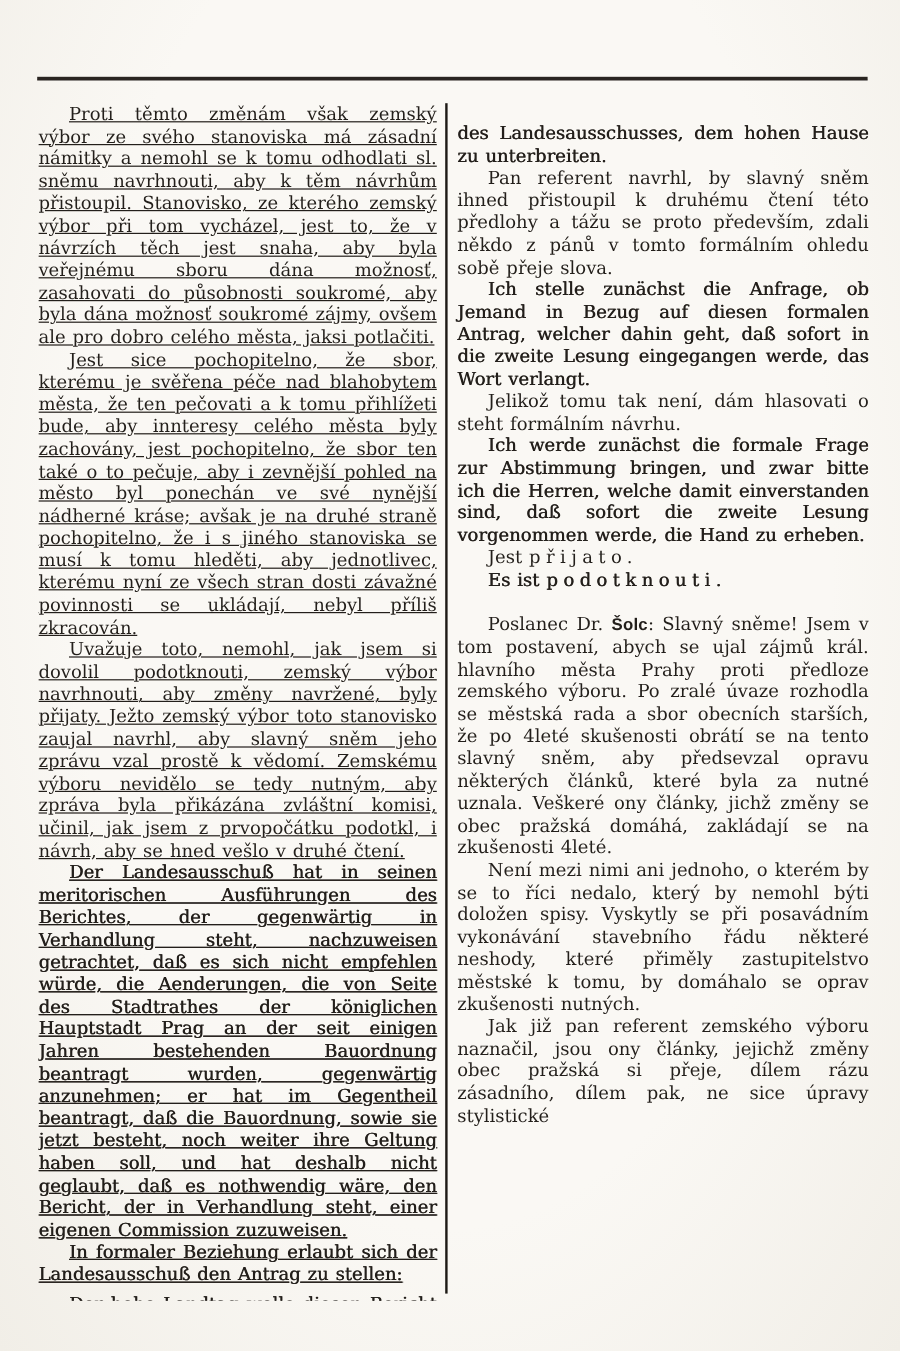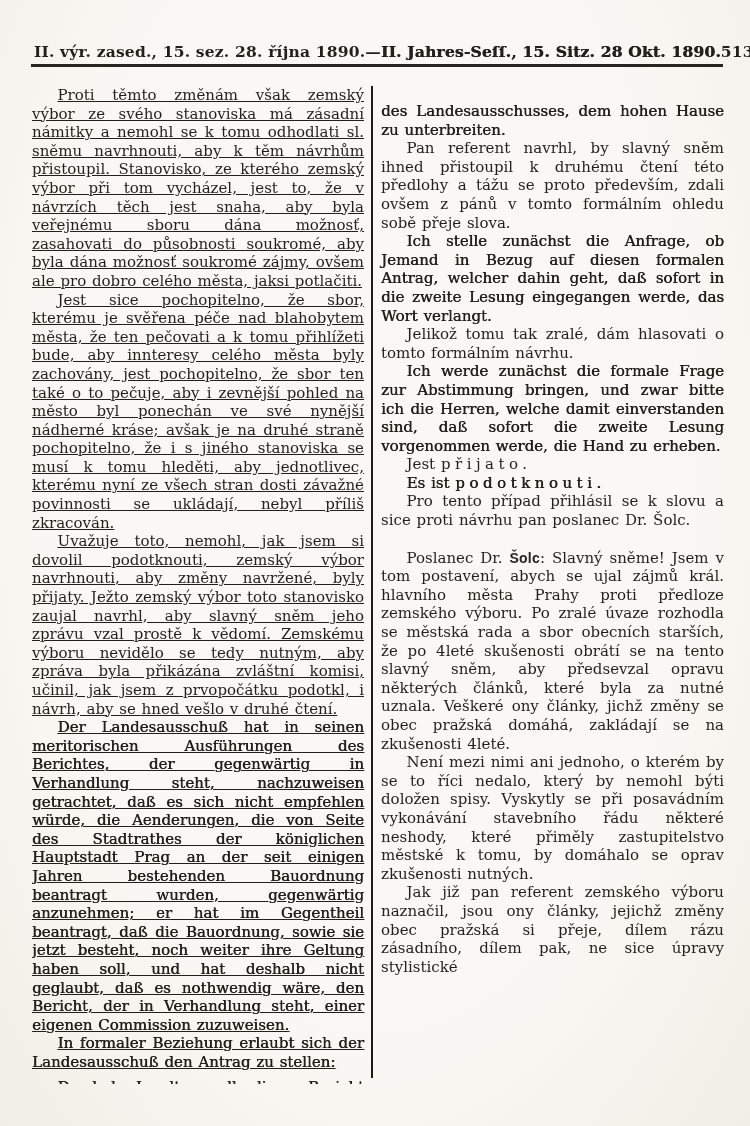--- a/index.html
+++ b/index.html
@@ -76,47 +76,40 @@
     font-size: 14px;
     letter-spacing: 0.2px;
     text-shadow: none;
   }
 </style>
 </head>
 <body>
 
 <div class="page">
 
-  <div class="header">
-    <span class="hdr-part">II. výr. zased., 15. sez. 28. října 1890.</span>
-    <span class="hdr-part">—</span>
-    <span class="hdr-part de">II. Jahres-Seſſ., 15. Sitz. 28 Okt. 1890.</span>
-    <span class="hdr-part">513</span>
-  </div>
 
   <div class="header-rule"></div>
 
   <div class="columns">
     <div class="col col-left">
         <p class="para cs"><span>Proti těmto změnám však zemský výbor ze svého stanoviska má zásadní námitky a nemohl se k tomu odhodlati sl. sněmu navrhnouti, aby k těm návrhům přistoupil. Stanovisko, ze kterého zemský výbor při tom vycházel, jest to, že v návrzích těch jest snaha, aby byla veřejnému sboru dána možnosť, zasahovati do působnosti soukromé, aby byla dána možnosť soukromé zájmy, ovšem ale pro dobro celého města, jaksi potlačiti.</span></p>
         <p class="para cs"><span>Jest sice pochopitelno, že sbor, kterému je svěřena péče nad blahobytem města, že ten pečovati a k tomu přihlížeti bude, aby innteresy celého města byly zachovány, jest pochopitelno, že sbor ten také o to pečuje, aby i zevnější pohled na město byl ponechán ve své nynější nádherné kráse; avšak je na druhé straně pochopitelno, že i s jiného stanoviska se musí k tomu hleděti, aby jednotlivec, kterému nyní ze všech stran dosti závažné povinnosti se ukládají, nebyl příliš zkracován.</span></p>
         <p class="para cs"><span>Uvažuje toto, nemohl, jak jsem si dovolil podotknouti, zemský výbor navrhnouti, aby změny navržené, byly přijaty. Ježto zemský výbor toto stanovisko zaujal navrhl, aby slavný sněm jeho zprávu vzal prostě k vědomí. Zemskému výboru nevidělo se tedy nutným, aby zpráva byla přikázána zvláštní komisi, učinil, jak jsem z prvopočátku podotkl, i návrh, aby se hned vešlo v druhé čtení.</span></p>
         <p class="para de"><span>Der Landesausschuß hat in seinen meritorischen Ausführungen des Berichtes, der gegenwärtig in Verhandlung steht, nachzuweisen getrachtet, daß es sich nicht empfehlen würde, die Aenderungen, die von Seite des Stadtrathes der königlichen Hauptstadt Prag an der seit einigen Jahren bestehenden Bauordnung beantragt wurden, gegenwärtig anzunehmen; er hat im Gegentheil beantragt, daß die Bauordnung, sowie sie jetzt besteht, noch weiter ihre Geltung haben soll, und hat deshalb nicht geglaubt, daß es nothwendig wäre, den Bericht, der in Verhandlung steht, einer eigenen Commission zuzuweisen.</span></p>
         <p class="para de"><span>In formaler Beziehung erlaubt sich der Landesausschuß den Antrag zu stellen:</span></p>
         <p class="para de space-sm"><span>Der hohe Landtag wolle diesen Bericht zur Kenntnis nehmen.</span></p>
       </div>
     <div class="divider"></div>
     <div class="col col-right">
         <p class="para de no-indent"><span>des Landesausschusses, dem hohen Hause zu unterbreiten.</span></p>
-        <p class="para cs"><span>Pan referent navrhl, by slavný sněm ihned přistoupil k druhému čtení této předlohy a tážu se proto především, zdali ovšem z pánů v tomto formálním ohledu sobě přeje slova.</span></p>
+        <p class="para cs"><span>Pan referent navrhl, by slavný sněm ihned přistoupil k druhému čtení této předlohy a tážu se proto především, zdali někdo z pánů v tomto formálním ohledu sobě přeje slova.</span></p>
         <p class="para de"><span>Ich stelle zunächst die Anfrage, ob Jemand in Bezug auf diesen formalen Antrag, welcher dahin geht, daß sofort in die zweite Lesung eingegangen werde, das Wort verlangt.</span></p>
-        <p class="para cs"><span>Jelikož tomu tak zralé, dám hlasovati o tomto formálním návrhu.</span></p>
+        <p class="para cs"><span>Jelikož tomu tak není, dám hlasovati o steht formálním návrhu.</span></p>
         <p class="para de"><span>Ich werde zunächst die formale Frage zur Abstimmung bringen, und zwar bitte ich die Herren, welche damit einverstanden sind, daß sofort die zweite Lesung vorgenommen werde, die Hand zu erheben.</span></p>
         <p class="para cs"><span>Jest </span><span class="spaced">přijato.</span></p>
         <p class="para de"><span>Es ist </span><span class="spaced">podotknouti.</span></p>
-        <p class="para cs"><span>Pro tento případ přihlásil se k slovu a sice proti návrhu pan poslanec Dr. Šolc.</span></p>
         <p class="para cs space-lg"><span>Poslanec Dr. </span><span class="bold-lead">Šolc</span><span>: Slavný sněme! Jsem v tom postavení, abych se ujal zájmů král. hlavního města Prahy proti předloze zemského výboru. Po zralé úvaze rozhodla se městská rada a sbor obecních starších, že po 4leté skušenosti obrátí se na tento slavný sněm, aby předsevzal opravu některých článků, které byla za nutné uznala. Veškeré ony články, jichž změny se obec pražská domáhá, zakládají se na zkušenosti 4leté.</span></p>
         <p class="para cs"><span>Není mezi nimi ani jednoho, o kterém by se to říci nedalo, který by nemohl býti doložen spisy. Vyskytly se při posavádním vykonávání stavebního řádu některé neshody, které přiměly zastupitelstvo městské k tomu, by domáhalo se oprav zkušenosti nutných.</span></p>
         <p class="para cs"><span>Jak již pan referent zemského výboru naznačil, jsou ony články, jejichž změny obec pražská si přeje, dílem rázu zásadního, dílem pak, ne sice úpravy stylistické</span></p>
       </div>
   </div>
 
 </div>
 
 </body></html>

